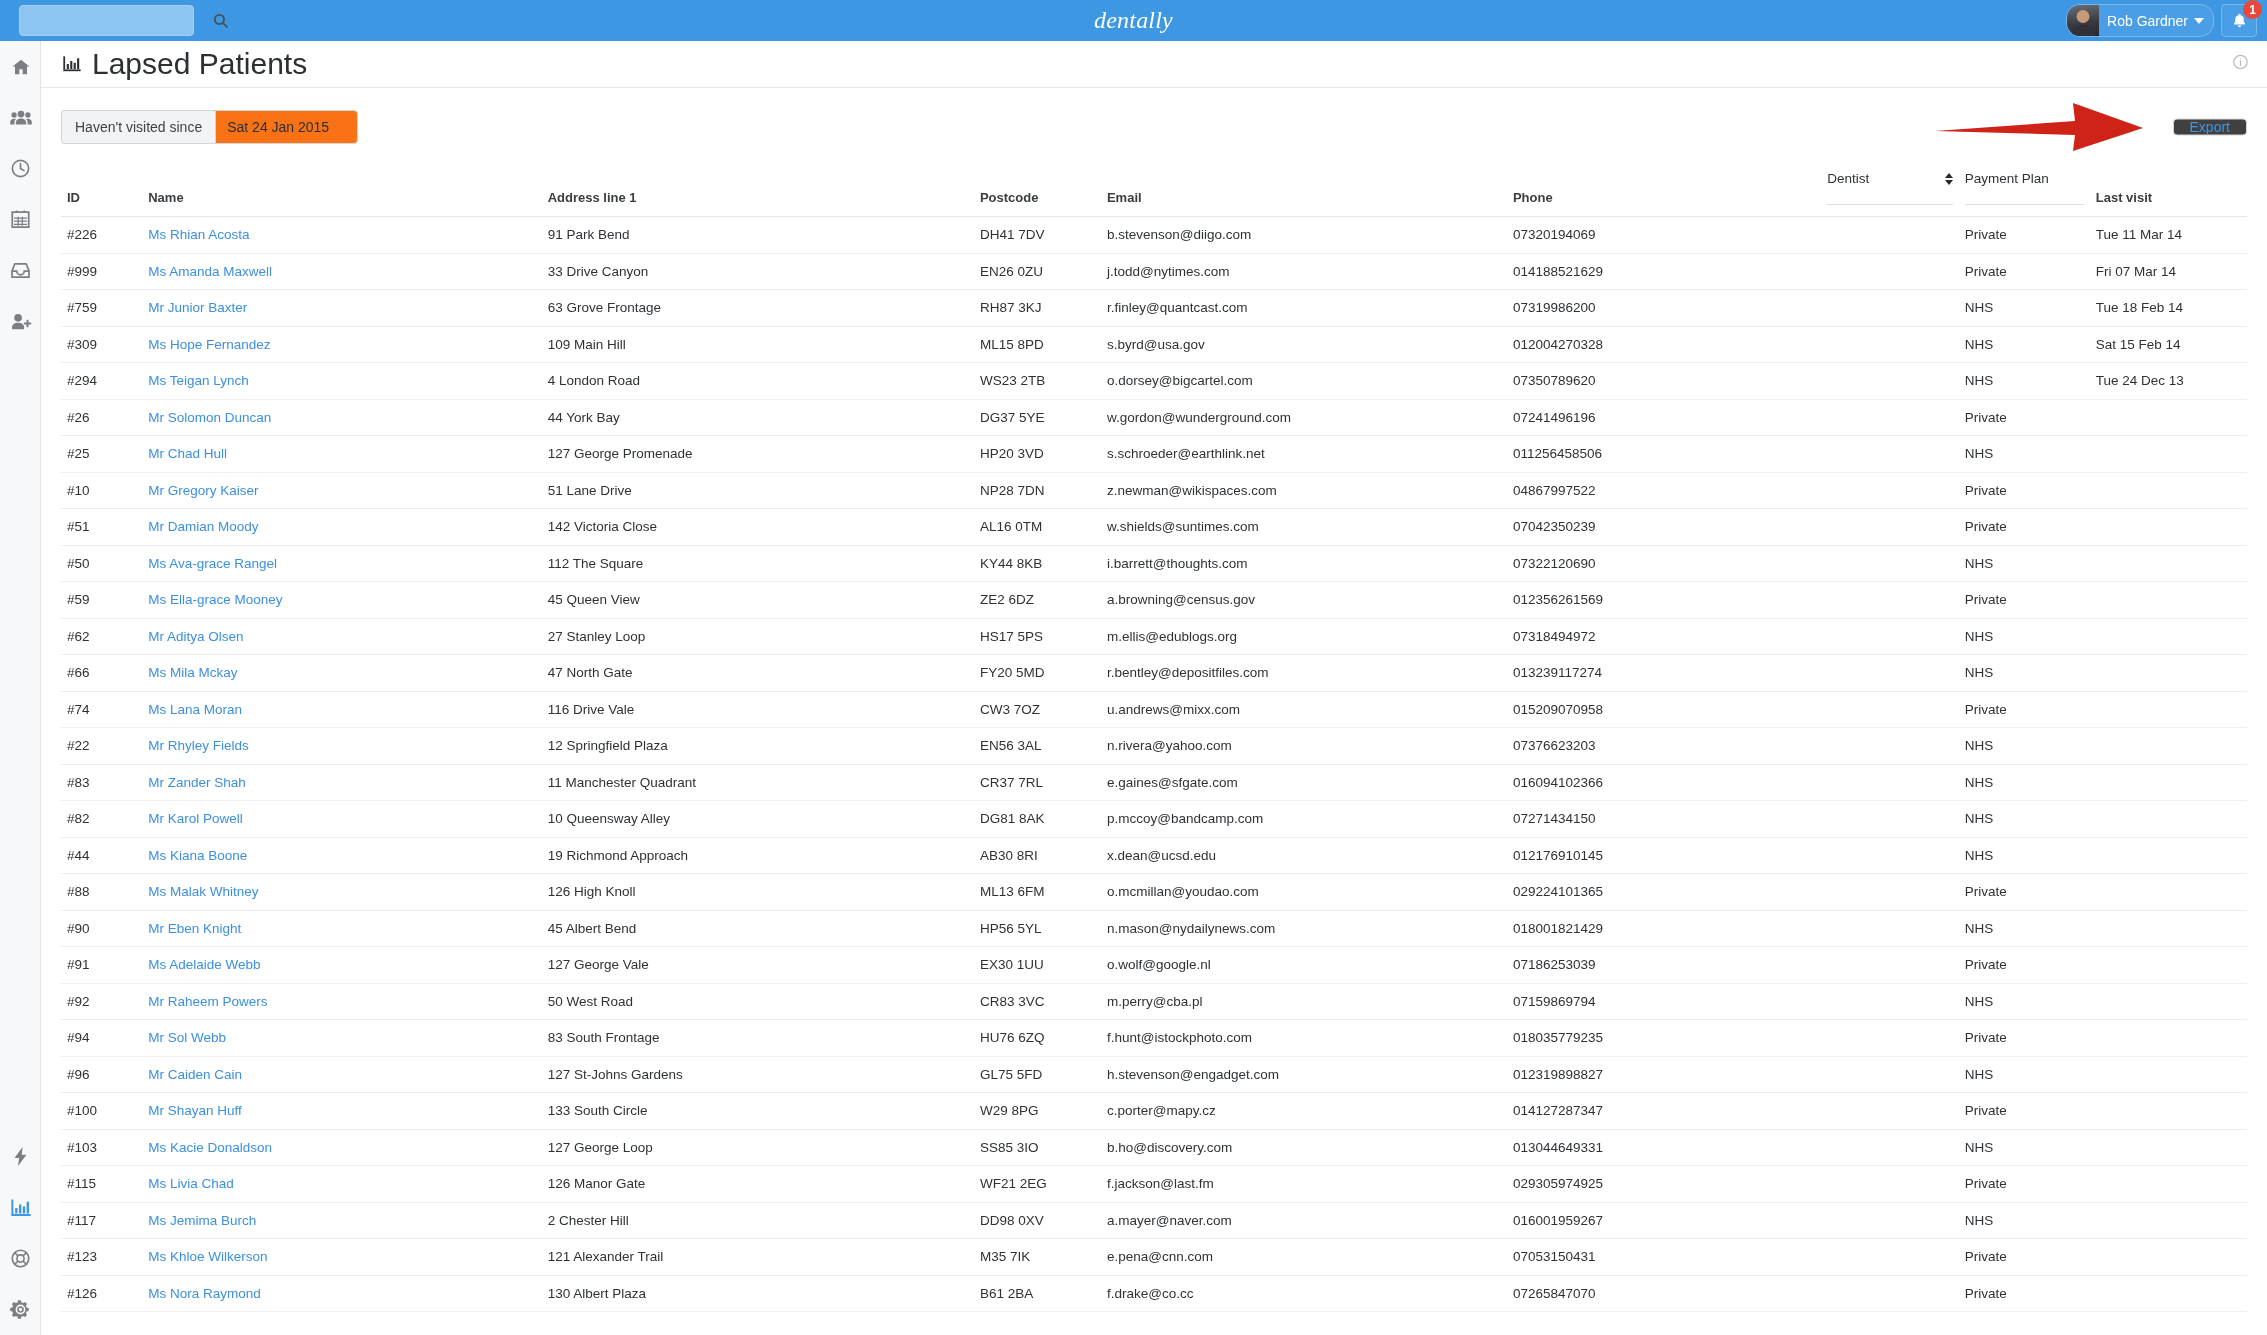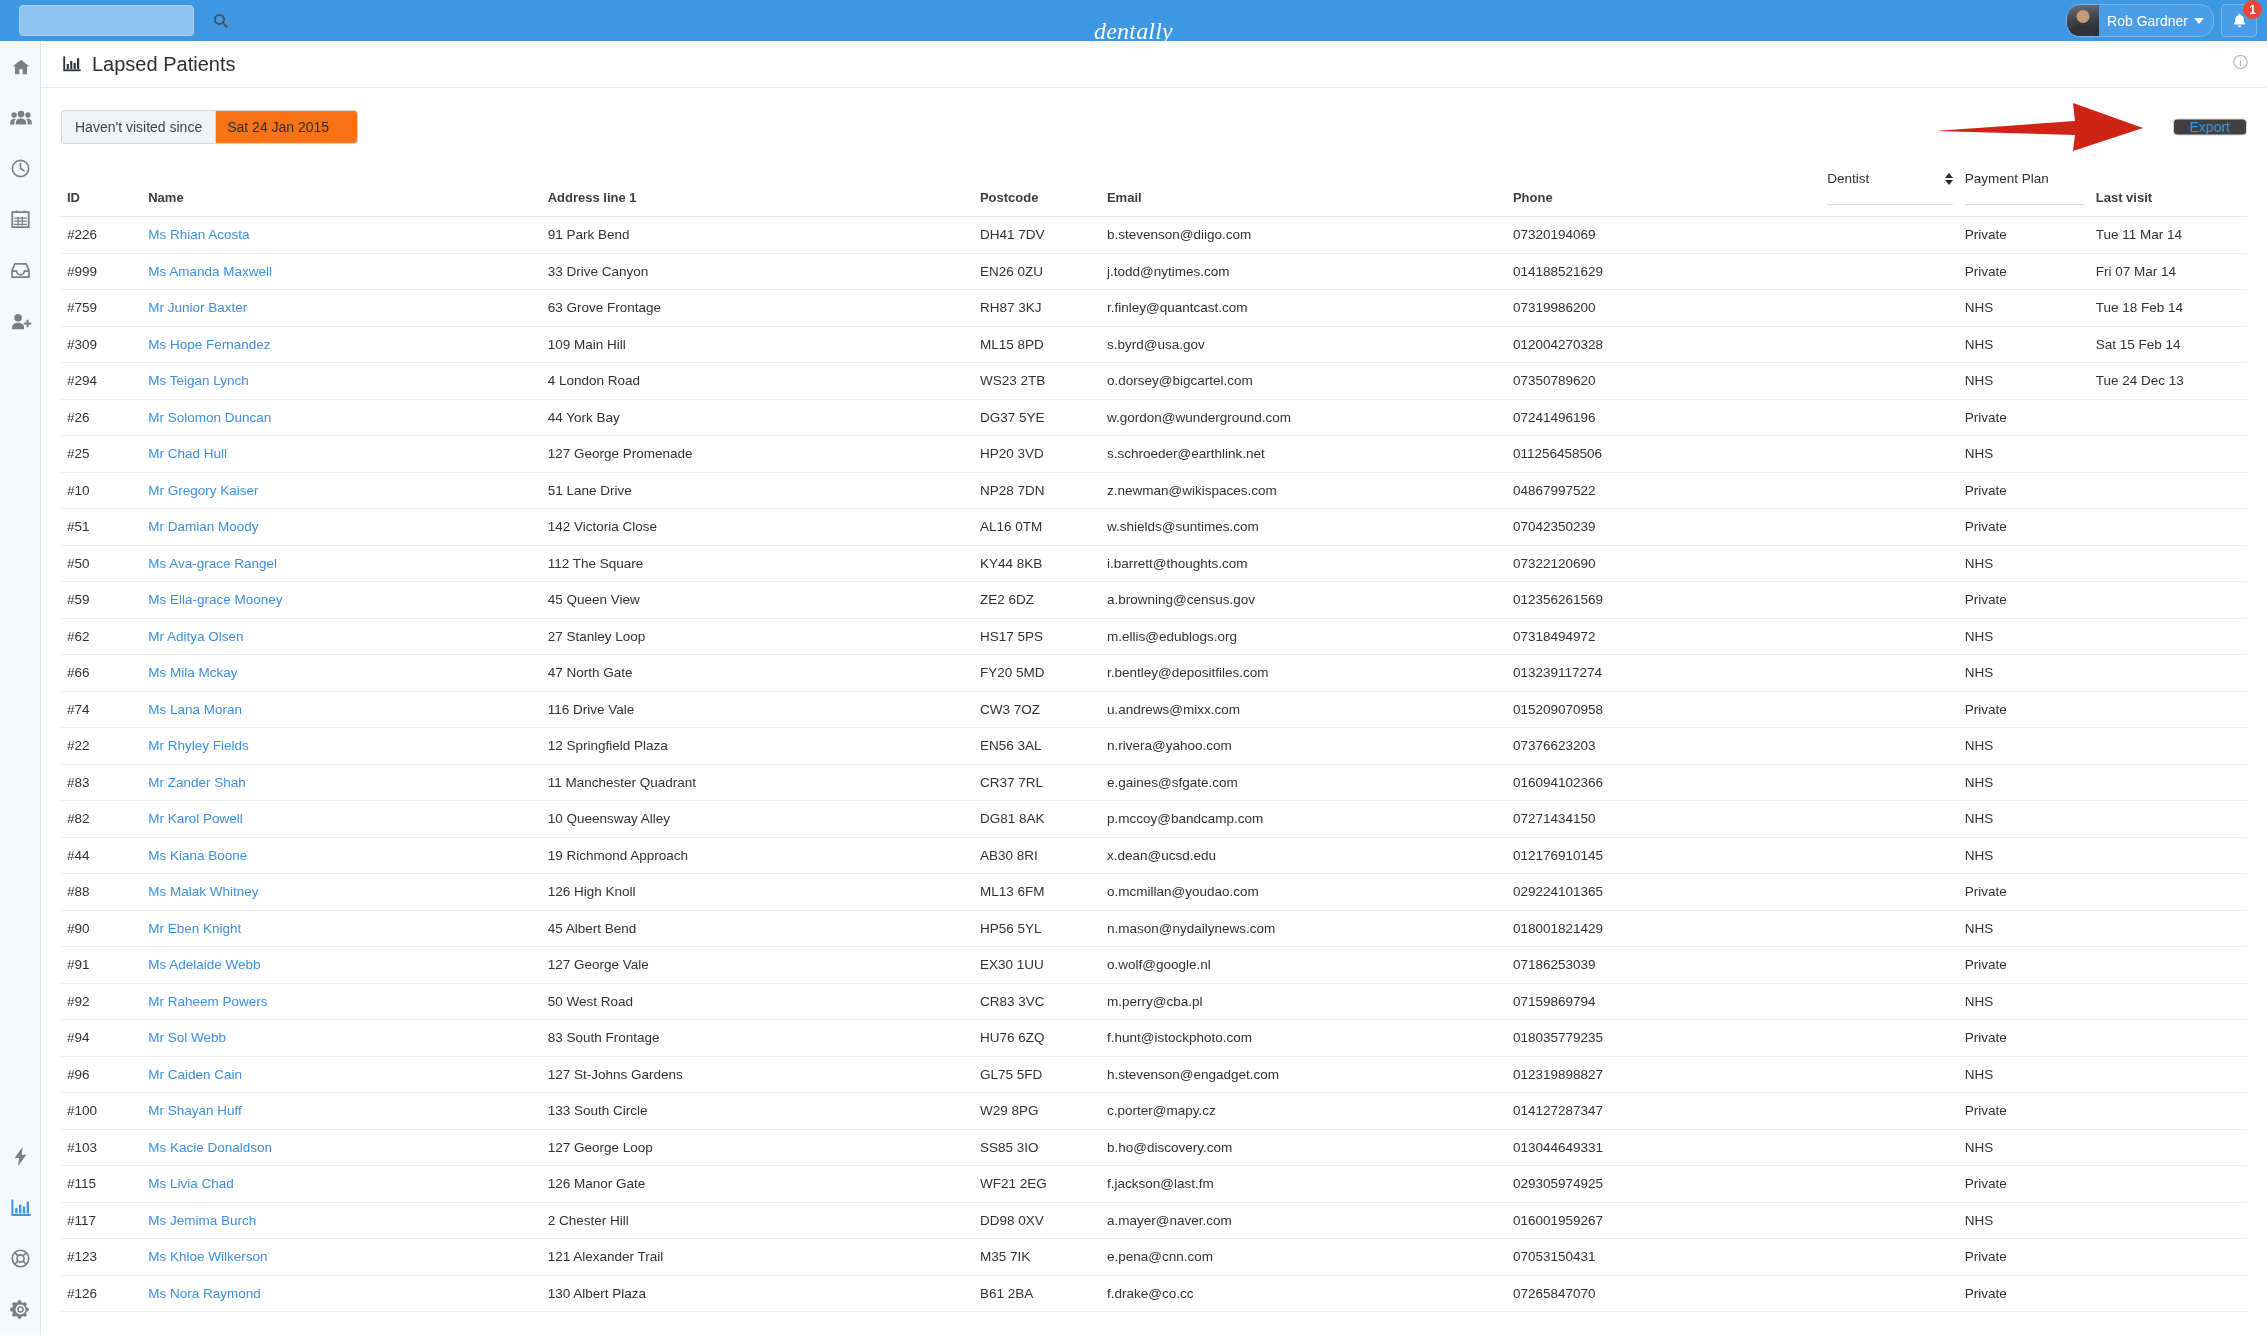--- a/index.html
+++ b/index.html
@@ -42,21 +42,20 @@
 
   .brand {
     position: absolute; left: 0; right: 0; top: 0;
     height: 45px; line-height: 41px; text-align: center;
     color: #ffffff;
     font-family: "Liberation Serif", serif;
     font-style: italic;
     font-size: 24px;
     letter-spacing: .2px;
     pointer-events: none;
-    margin-top: 11px;
   }
 
   .topbar-right {
     position: absolute; right: 10px; top: 4px;
     height: 33px; display: flex; align-items: stretch; gap: 7px;
   }
   .user-chip {
     display: flex; align-items: center;
     border: 1px solid #7ab8ea;
     border-radius: 14px;
@@ -132,21 +131,21 @@
     background: #ffffff;
   }
   .page-head {
     height: 47px;
     border-bottom: 1px solid #e6e8ea;
     display: flex; align-items: center;
     padding: 0 20px 0 21px;
     position: relative;
   }
   .page-title {
-    font-size: 20px; color: #2c2f33; font-weight: normal;
+    font-size: 30px; color: #2c2f33; font-weight: normal;
     display: flex; align-items: center; gap: 10px;
   }
   .title-icon { color: #2c2f33; display:flex; align-items:center; }
   .info-icon {
     position: absolute; right: 18px; top: 50%; transform: translateY(-50%);
     color: #b9bdc2;
   }
 
   
   .filter-bar {

